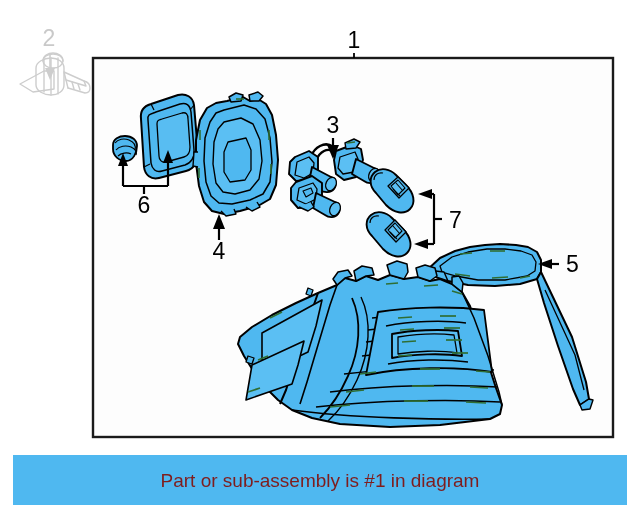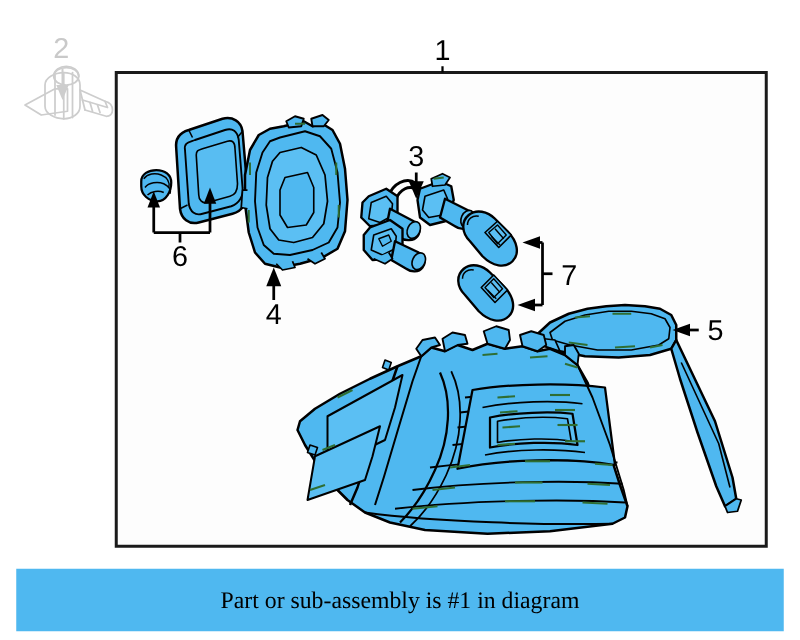--- a/index.html
+++ b/index.html
@@ -46,23 +46,23 @@
     width: 614px;
     height: 50px;
     background: #4fb8f0;
     display: flex;
     flex-direction: column;
     align-items: center;
     justify-content: center;
     box-sizing: border-box;
   }
   #footer-banner .banner-line {
-    font-family: Liberation Serif, serif;
+    font-family: Liberation Sans, sans-serif;
     font-size: 19px;
-    color: #000000;
+    color: #7f1d1d;
     line-height: 23px;
     white-space: nowrap;
     text-align: center;
   }
 </style>
 </head>
 <body>
 
 <div id="stage">
 

